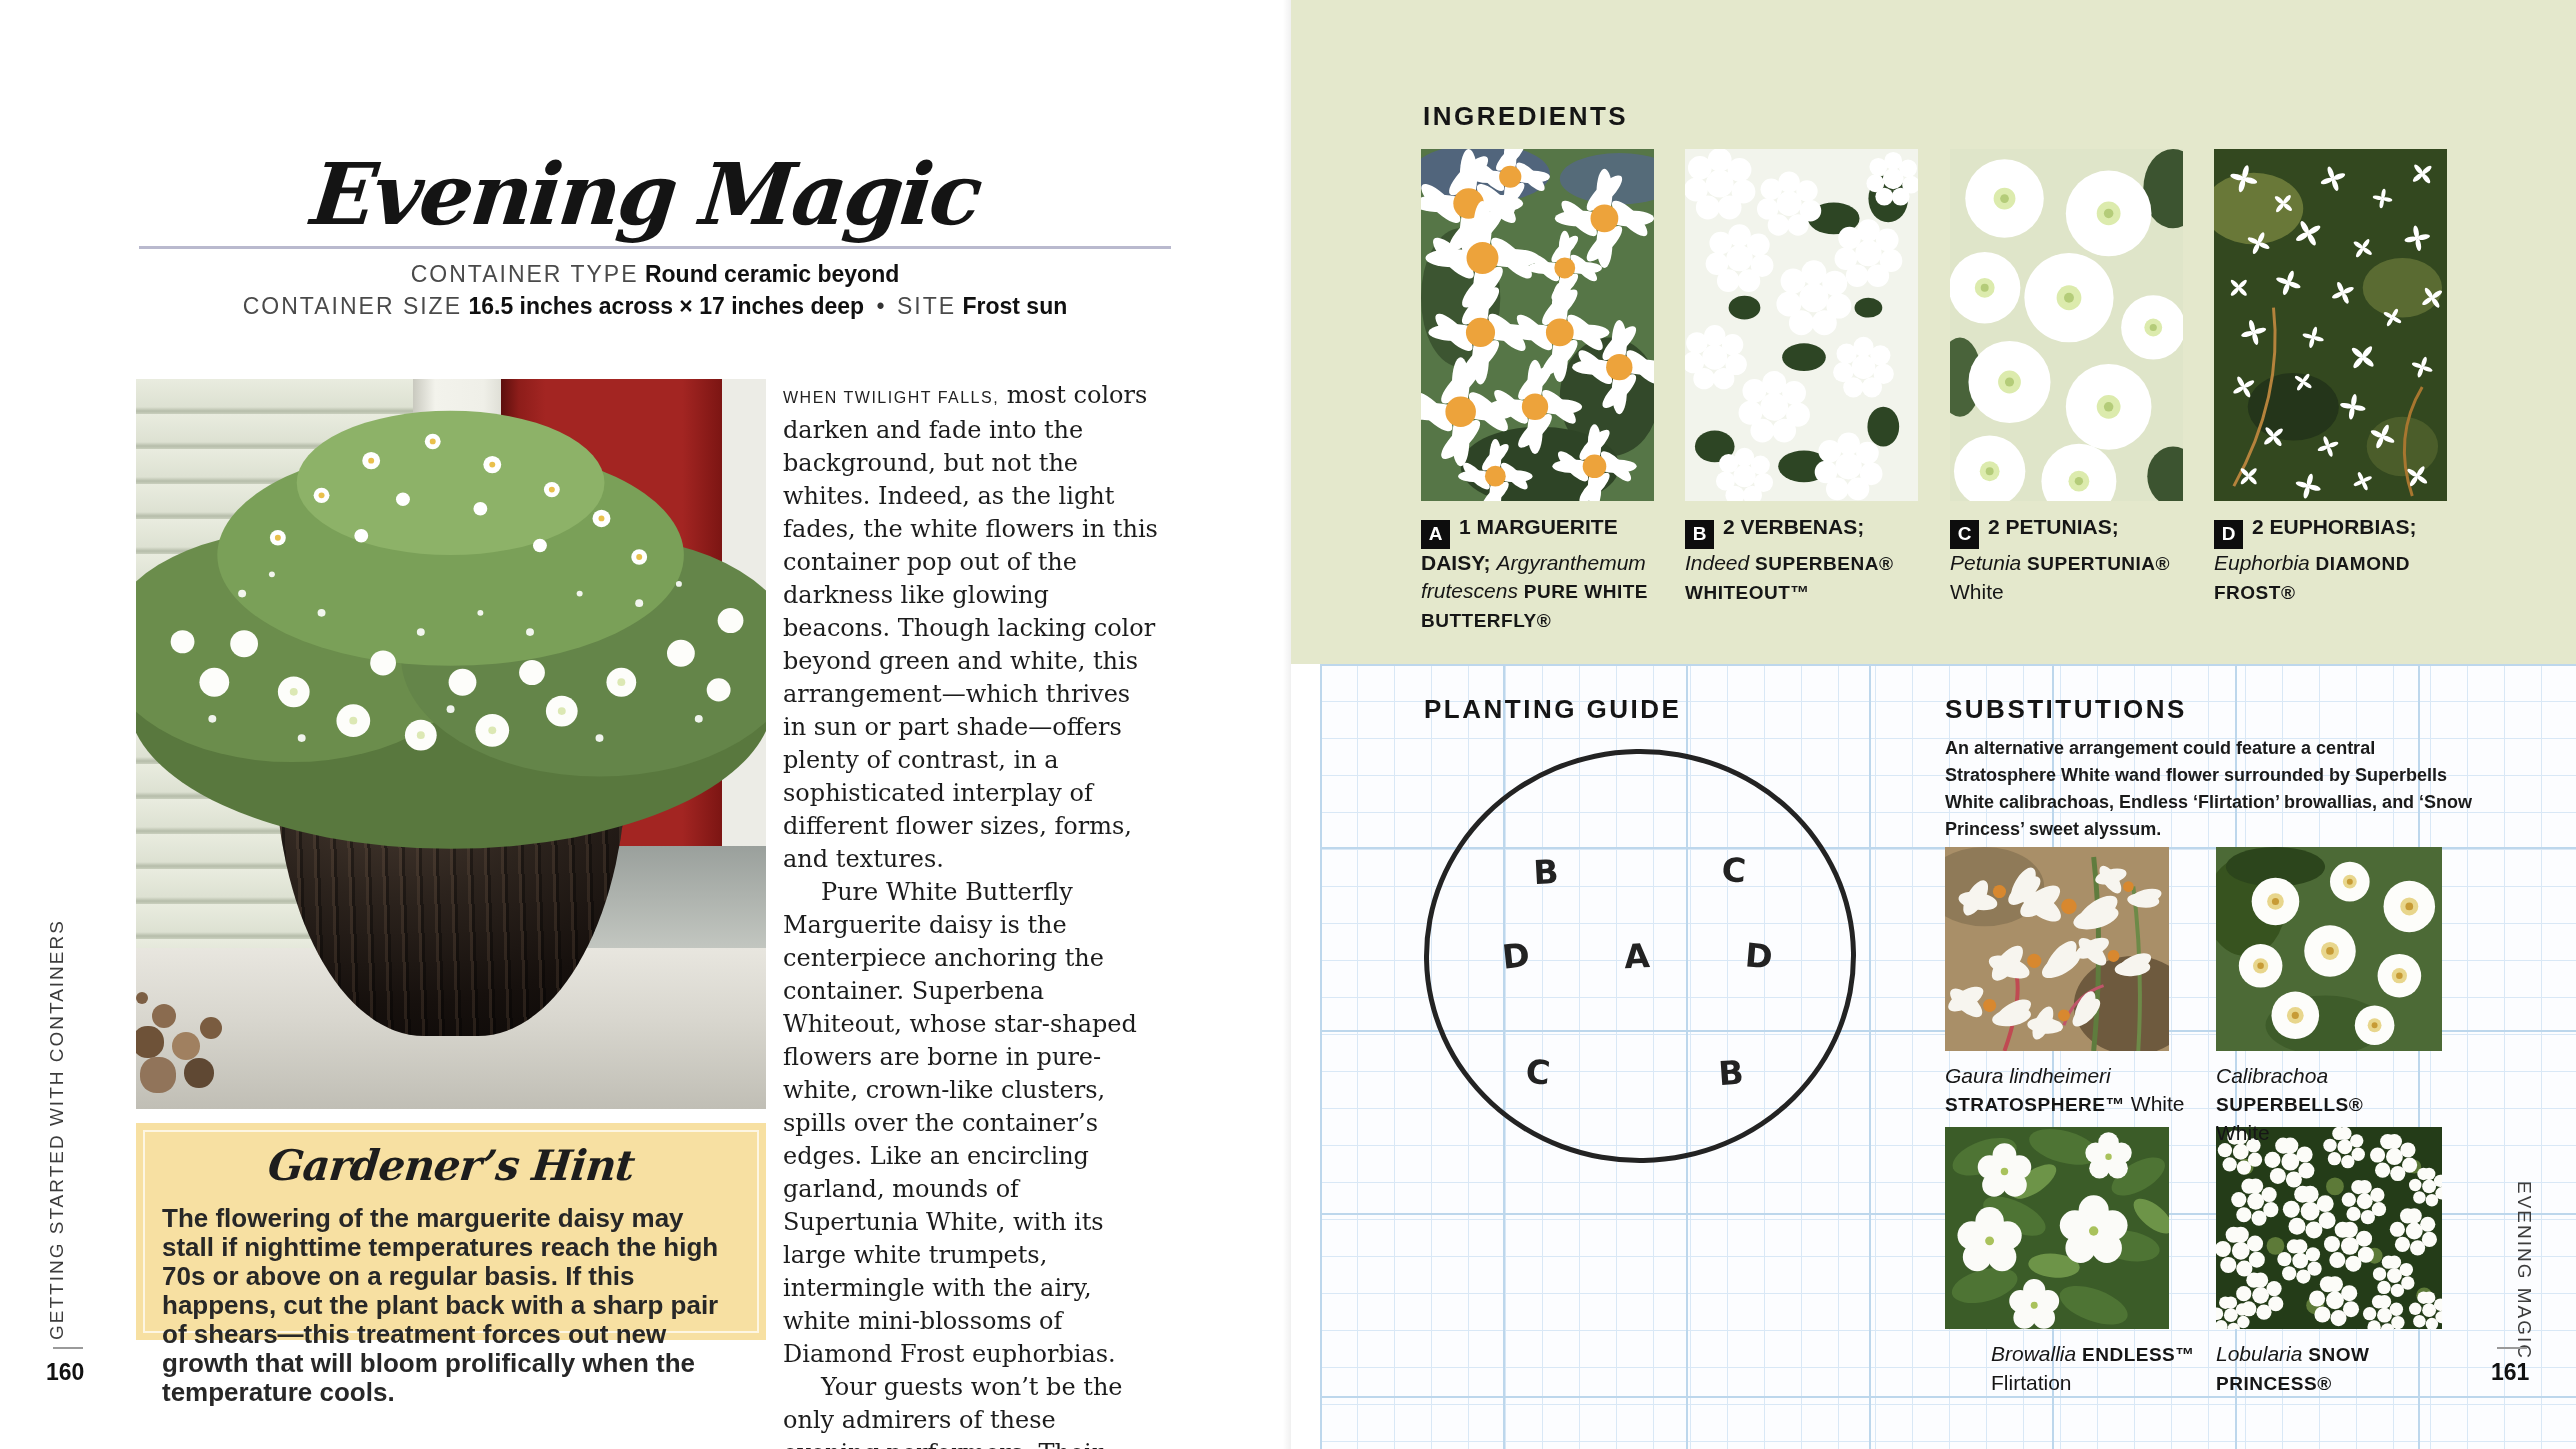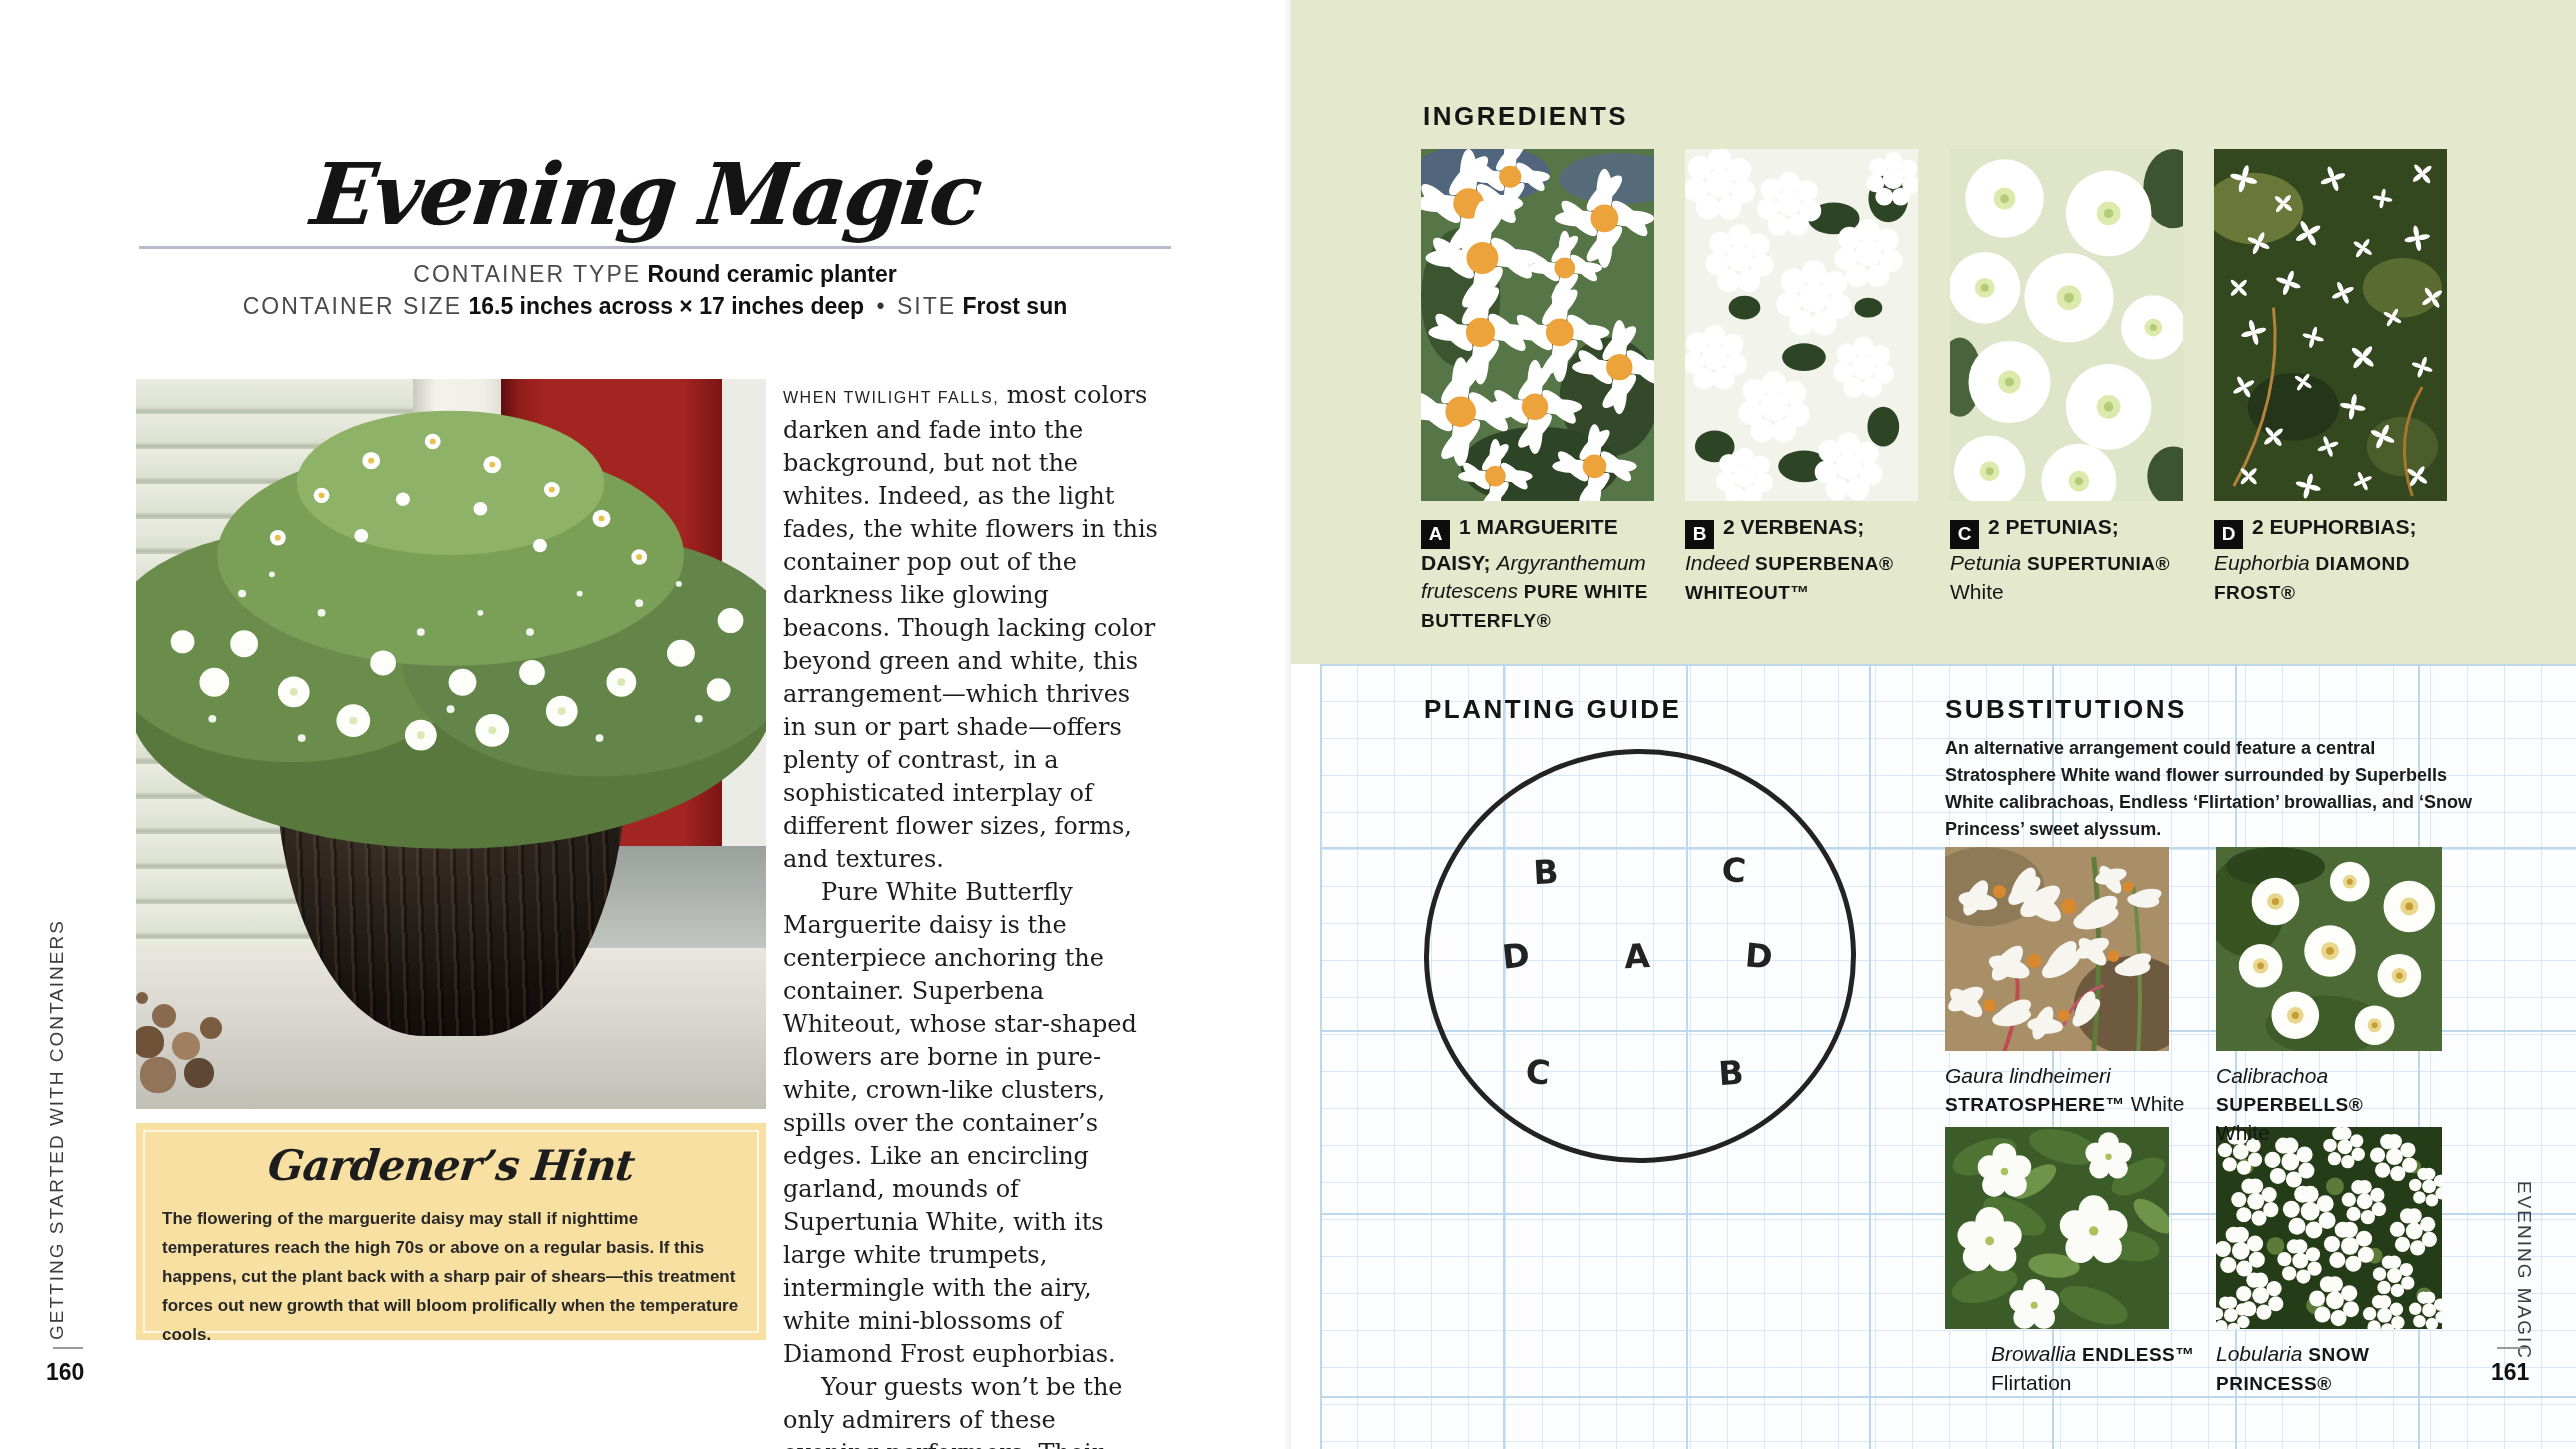--- a/index.html
+++ b/index.html
@@ -45,21 +45,21 @@
   .mp-pot::after{content:"";position:absolute;inset:0;border-radius:inherit;
     background:repeating-linear-gradient(88deg,rgba(0,0,0,0) 0 11px,rgba(120,95,75,.22) 11px 14px,rgba(0,0,0,.35) 14px 17px);}
   .mp-plants{left:-2%;top:3%;width:104%;height:62%;}
 
   .hint-box{left:136px;top:1123px;width:630px;height:217px;background:#f7e0a2;}
   .hint-inner{position:absolute;inset:7px;border:2px solid #fdf6e3;}
   .hint-title{position:absolute;left:0;top:18px;width:100%;text-align:center;
     font-family:"DejaVu Serif",serif;font-style:italic;font-weight:700;font-size:42px;
     letter-spacing:-1px;color:#1d1d1d;transform:skewX(-6deg);}
   .hint-text{position:absolute;left:26px;top:81px;width:577px;margin:0;
-    font-size:17px;line-height:29px;font-weight:700;color:#272727;}
+    font-size:26px;line-height:29px;font-weight:700;color:#272727;}
 
   .folio-left-text{left:46px;top:1013px;height:327px;width:30px;
     writing-mode:vertical-rl;transform:rotate(180deg);
     font-size:19px;letter-spacing:2px;color:#3c3c3c;white-space:nowrap;}
   .folio-left-rule{left:53px;top:1347px;width:30px;height:2px;background:#9a9a9a;}
   .folio-left-num{left:46px;top:1359px;width:44px;font-size:23px;font-weight:700;color:#111;}
 
   
   .green-panel{left:1291px;top:0;width:1285px;height:664px;background:#e4e8cc;}
   .graph-panel{left:1320px;top:664px;width:1256px;height:786px;background:#fcfdff;
@@ -121,21 +121,21 @@
 <body>
 
 <div class="spread">
 
   <h1 class="abs title">Evening Magic</h1>
   <div class="abs title-rule"></div>
 
   <div class="abs meta-line meta-line1">
     <span class="meta-label">CONTAINER TYPE</span>
     <span> </span>
-    <span class="meta-value">Round ceramic planter</span>
+    <span class="meta-value">Round ceramic beyond</span>
   </div>
   <div class="abs meta-line meta-line2">
     <span class="meta-label">CONTAINER SIZE</span>
     <span> </span>
     <span class="meta-value">16.5 inches across × 17 inches deep</span>
     <span class="meta-bullet">•</span>
     <span class="meta-label">SITE</span>
     <span> </span>
     <span class="meta-value">Frost sun</span>
   </div>

